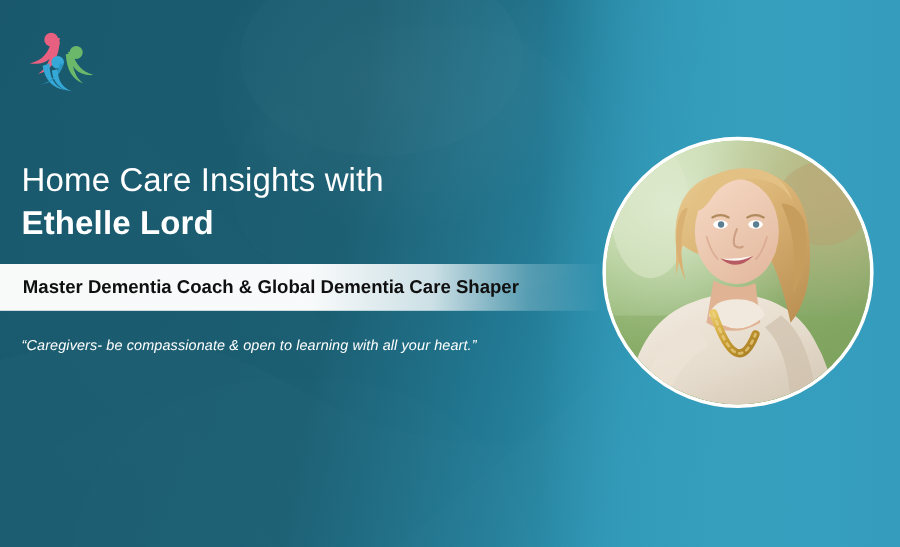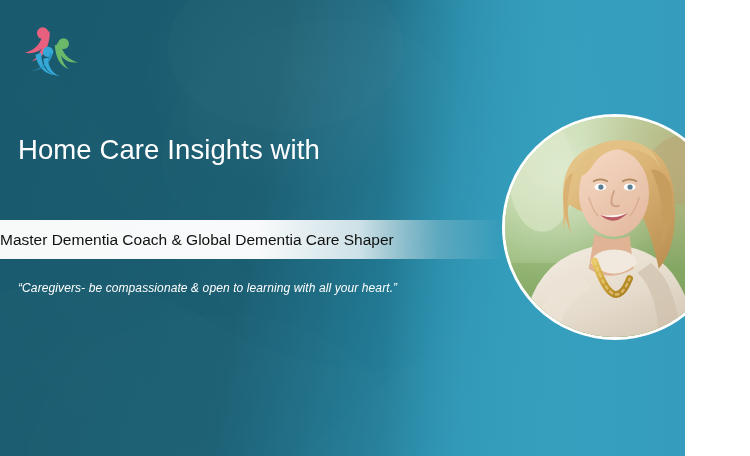--- a/index.html
+++ b/index.html
@@ -2,21 +2,21 @@
 <html><head>
 <meta charset="utf-8">
 <style>
   html, body {
     margin: 0;
     padding: 0;
     background: #ffffff;
   }
   #banner {
     position: relative;
-    width: 685px;
+    width: 750px;
     height: 456px;
     overflow: hidden;
     font-family: "Liberation Sans", sans-serif;
     background: #1d5b6e;
   }
 
   
   .bg-photo {
     position: absolute;
     inset: 0;
@@ -90,22 +90,23 @@
     background: linear-gradient(90deg,
         rgba(255,255,255,0.97) 0%,
         rgba(255,255,255,0.97) 52%,
         rgba(232,243,246,0.86) 72%,
         rgba(150,198,213,0.45) 88%,
         rgba(90,170,196,0.05) 100%);
     display: flex;
     align-items: center;
   }
   .subtitle-band .txt {
+    padding-left: 19px;
     font-size: 15.5px;
-    font-weight: 400;
+    font-weight: 700;
     color: #101010;
     white-space: nowrap;
   }
 
   
   .quote {
     position: absolute;
     left: 18px;
     top: 278px;
     width: 450px;
@@ -196,20 +197,21 @@
 
       <circle cx="31" cy="33" r="5.4" fill="#35a8d8"></circle>
       <path d="M24 34 C24 46 28 54 38 57 C28 56 20 49 18 36 z" fill="#35a8d8"></path>
       <path d="M36 35 C33 45 25 52 13 53 C24 51 31 45 33 34 z" fill="#2b96c4"></path>
       <path d="M31 39 C31 48 35 55 43 58 C33 57 27 50 26 40 z" fill="#35a8d8"></path>
     </svg>
   </div>
 
   <div class="headline">
     <span class="l1">Home Care Insights with</span>
+    <span class="l2">Ethelle Lord</span>
   </div>
 
   <div class="subtitle-band">
     <span class="txt">Master Dementia Coach &amp; Global Dementia Care Shaper</span>
   </div>
 
   <div class="quote">“Caregivers- be compassionate &amp; open to learning with all your heart.”</div>
 
   <div class="portrait">
     <svg viewBox="0 0 226 226" preserveAspectRatio="xMidYMid slice" aria-hidden="true">

